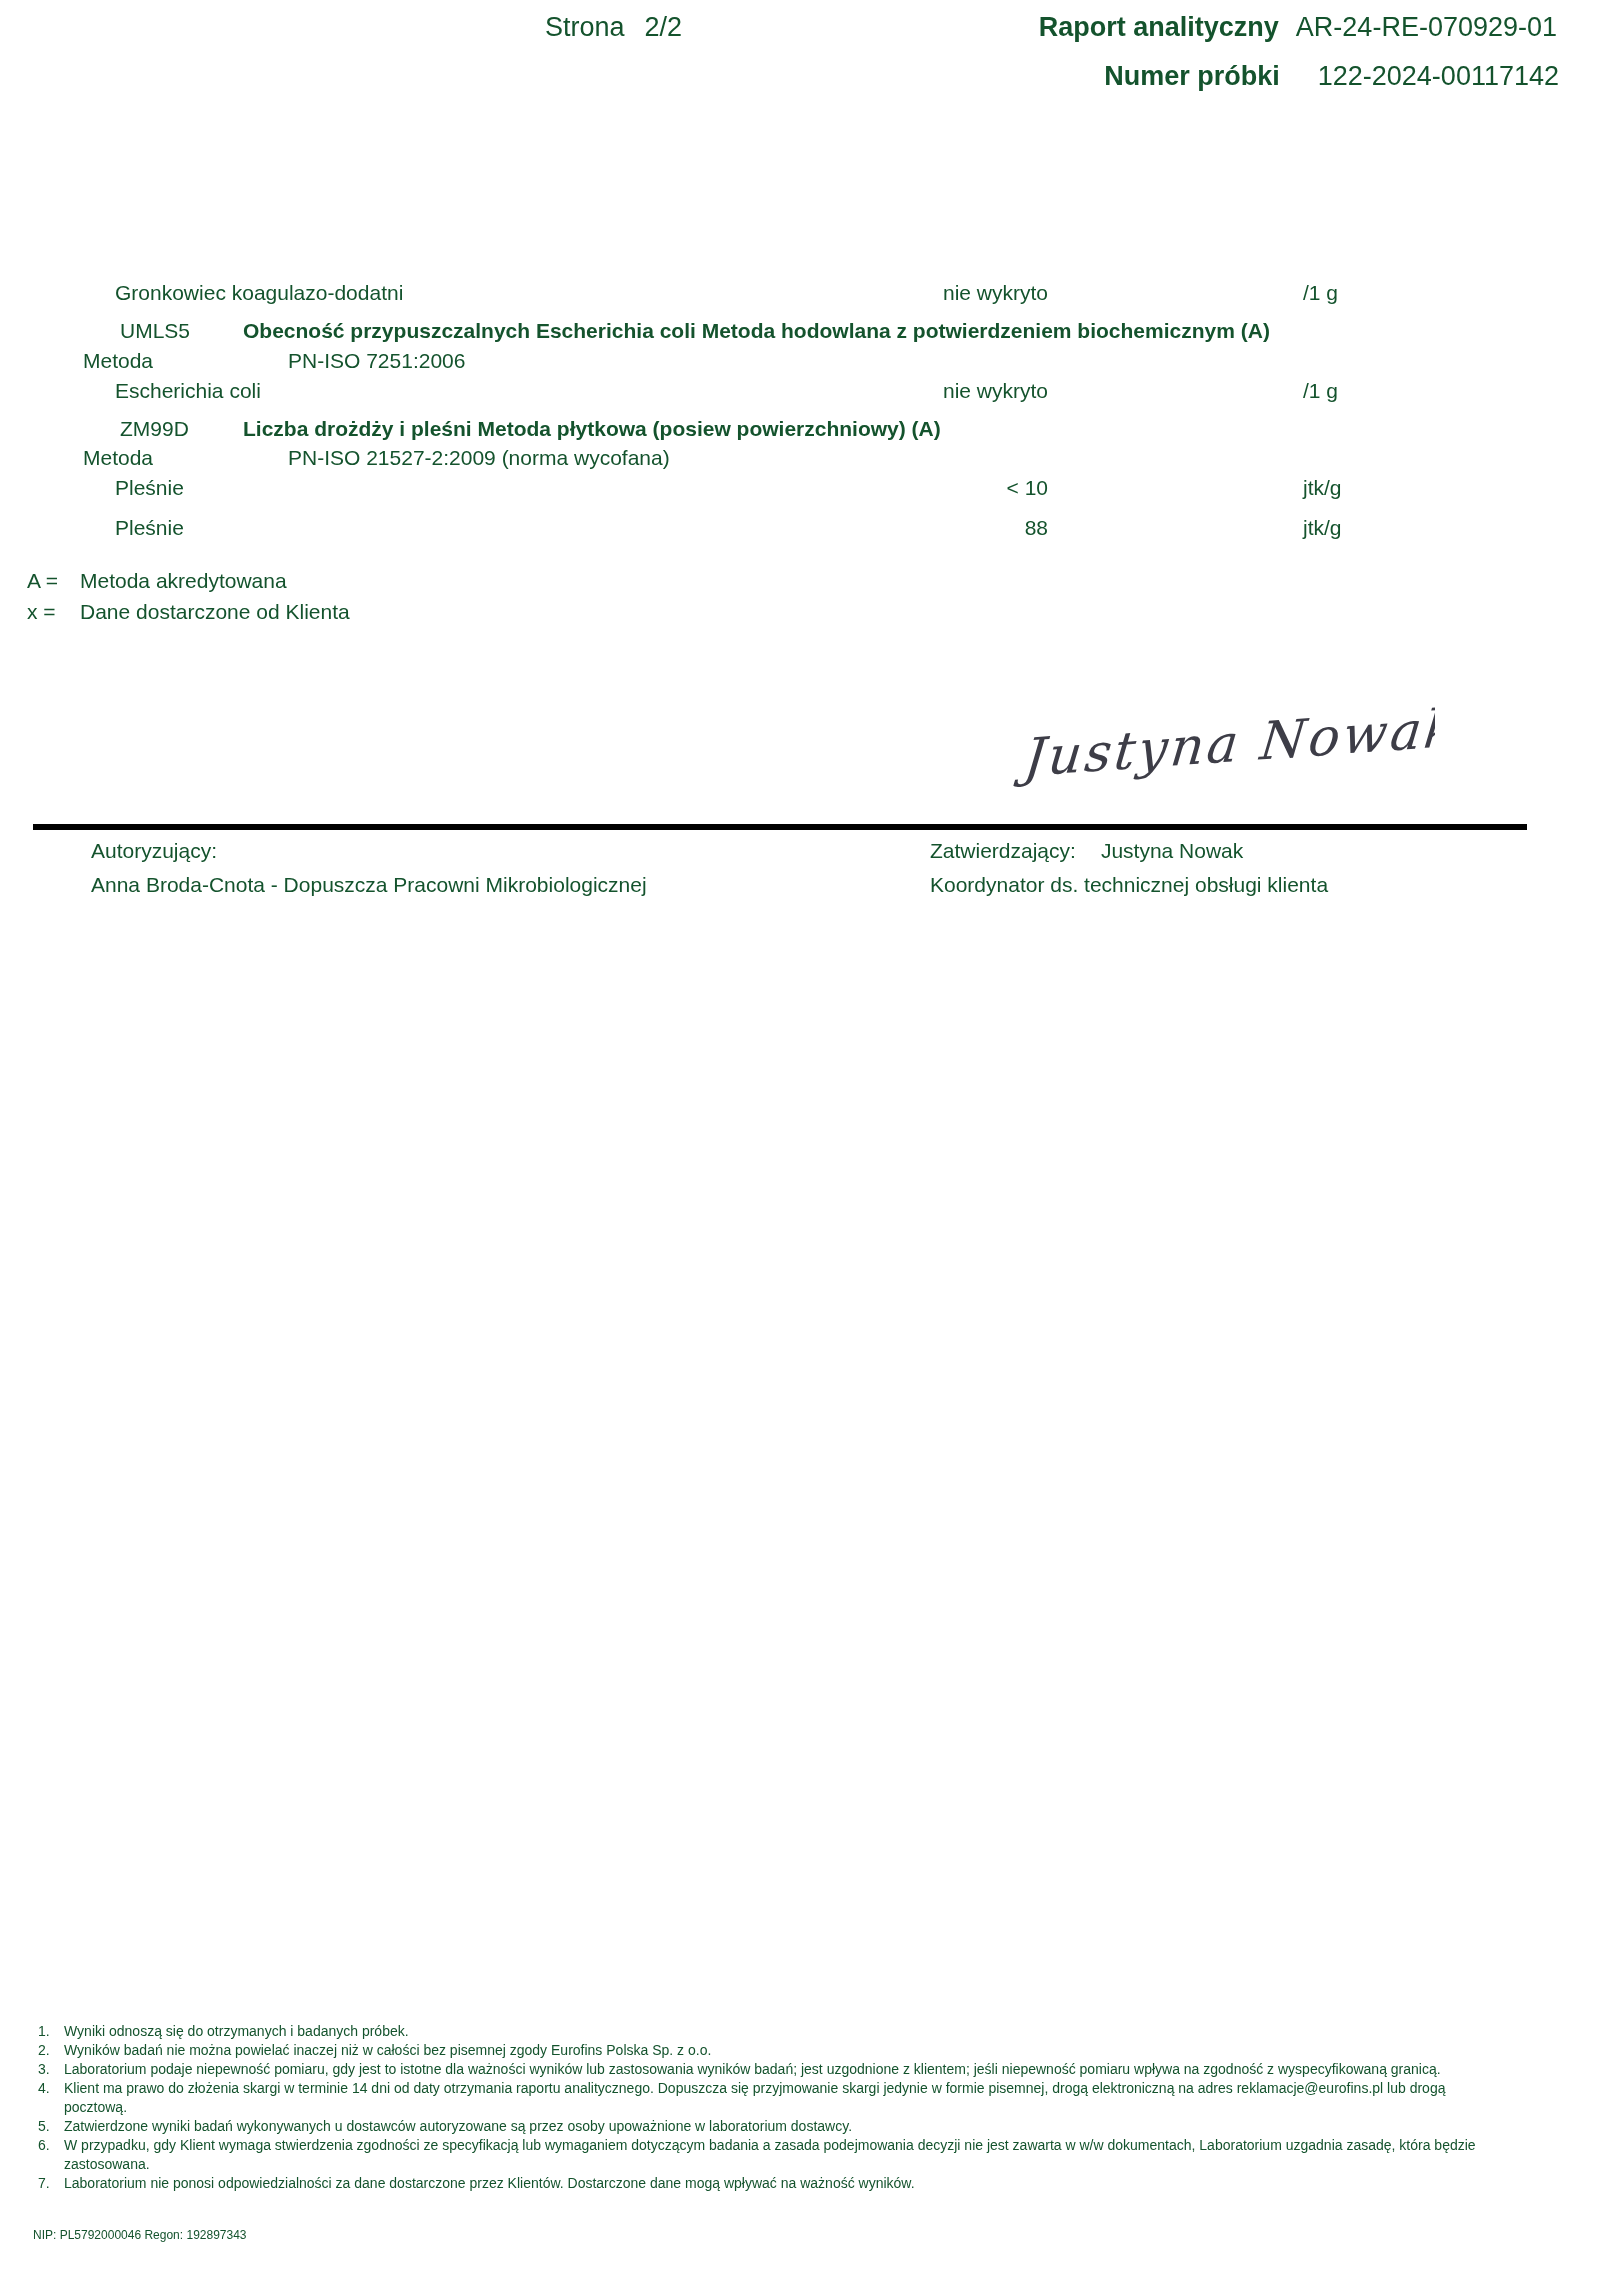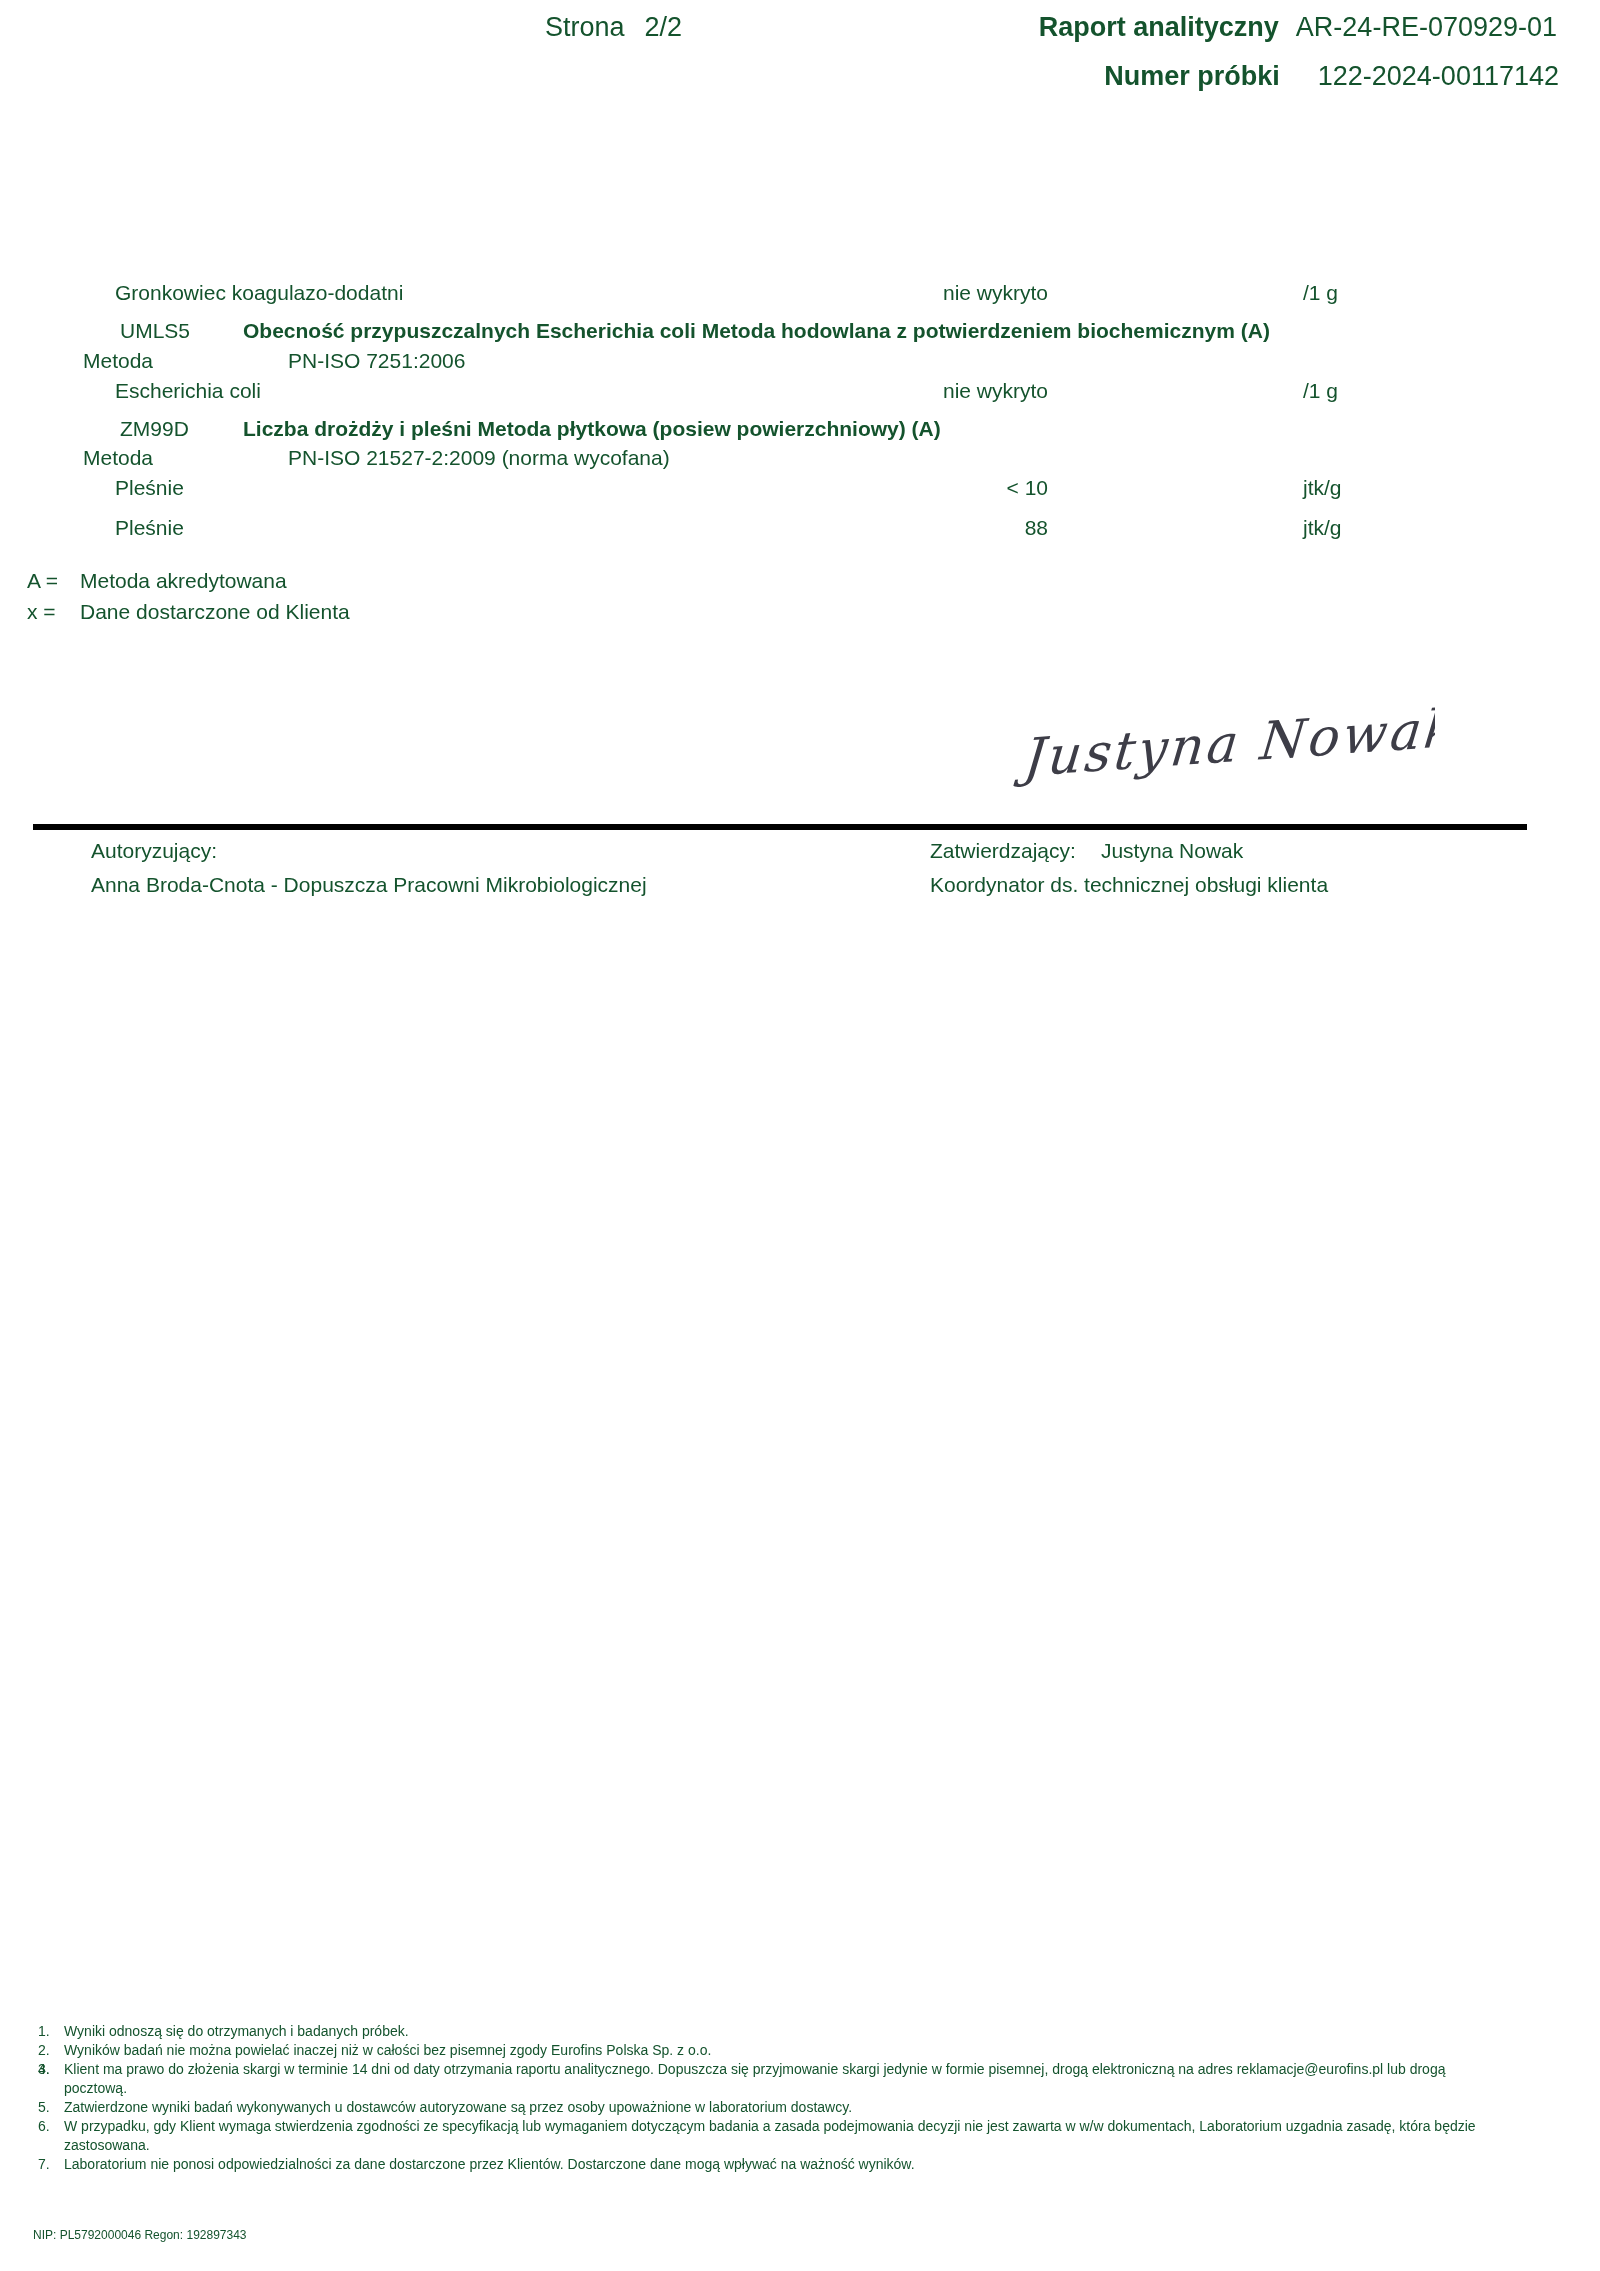--- a/index.html
+++ b/index.html
@@ -130,20 +130,21 @@
     <div class="footnote">
       <span class="fn-num">1.</span>
       <span>Wyniki odnoszą się do otrzymanych i badanych próbek.</span>
     </div>
     <div class="footnote">
       <span class="fn-num">2.</span>
       <span>Wyników badań nie można powielać inaczej niż w całości bez pisemnej zgody Eurofins Polska Sp. z o.o.</span>
     </div>
     <div class="footnote">
       <span class="fn-num">3.</span>
+      <span>Laboratorium podaje niepewność pomiaru, gdy jest to istotne dla ważności wyników lub zastosowania wyników badań; jest uzgodnione z klientem; jeśli niepewność pomiaru wpływa na zgodność z wyspecyfikowaną granicą.</span>
     </div>
     <div class="footnote">
       <span class="fn-num">4.</span>
       <span>Klient ma prawo do złożenia skargi w terminie 14 dni od daty otrzymania raportu analitycznego. Dopuszcza się przyjmowanie skargi jedynie w formie pisemnej, drogą elektroniczną na adres reklamacje@eurofins.pl lub drogą pocztową.</span>
     </div>
     <div class="footnote">
       <span class="fn-num">5.</span>
       <span>Zatwierdzone wyniki badań wykonywanych u dostawców autoryzowane są przez osoby upoważnione w laboratorium dostawcy.</span>
     </div>
     <div class="footnote">

